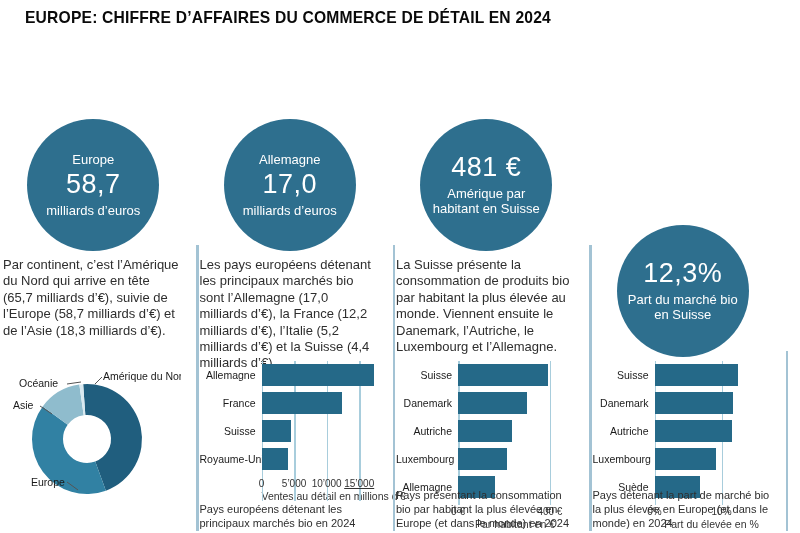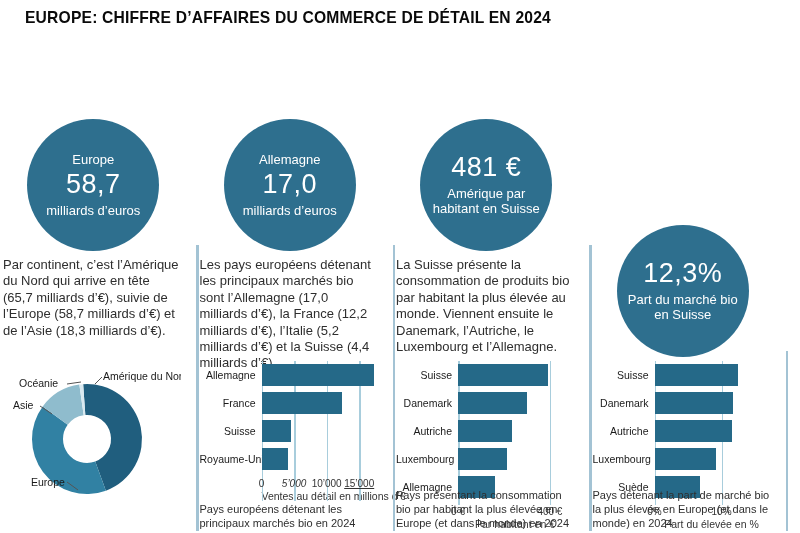--- a/index.html
+++ b/index.html
@@ -120,21 +120,21 @@
             <div class="brow">
               <span class="blabel">Royaume-Uni</span>
               <div class="btrack">
                 <div class="bbar" style="width: 22.8571%;"></div>
               </div>
             </div>
             <div class="bticks">
               <div class="tmark" style="left: 0px;"></div>
               <span class="tlabel" style="left: 0px;">0</span>
               <div class="tmark" style="left: 32.5714px;"></div>
-              <span class="tlabel" style="left: 32.5714px; font-style: italic;">5’000</span>
+              <span class="tlabel" style="left: 32.5714px;">5’000</span>
               <div class="tmark" style="left: 65.1429px;"></div>
               <span class="tlabel" style="left: 65.1429px;">10’000</span>
               <div class="tmark" style="left: 97.7143px;"></div>
               <span class="tlabel" style="left: 97.7143px; text-decoration: underline;">15’000</span>
             </div>
             <div class="xlabel">Ventes au détail en millions d’€</div>
           </div>
         </div>
       <p class="caption">Pays européens détenant les principaux marchés bio en 2024</p>
       <div class="divider"></div>

